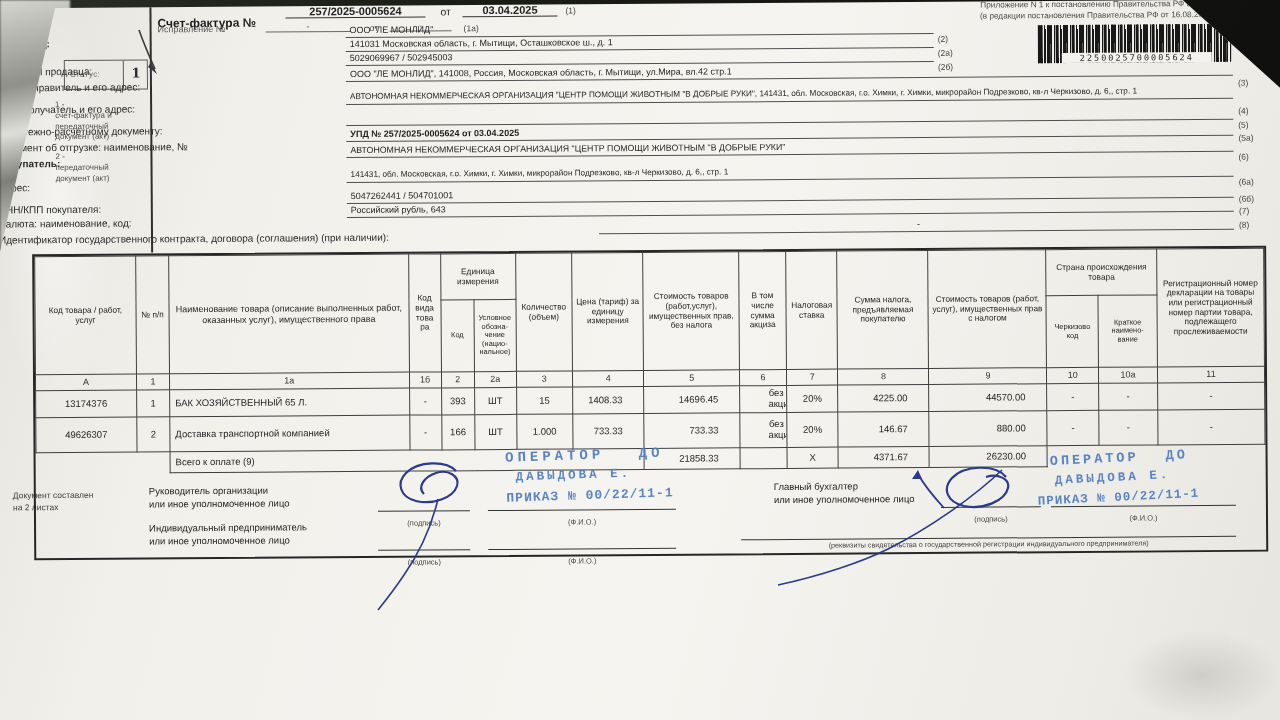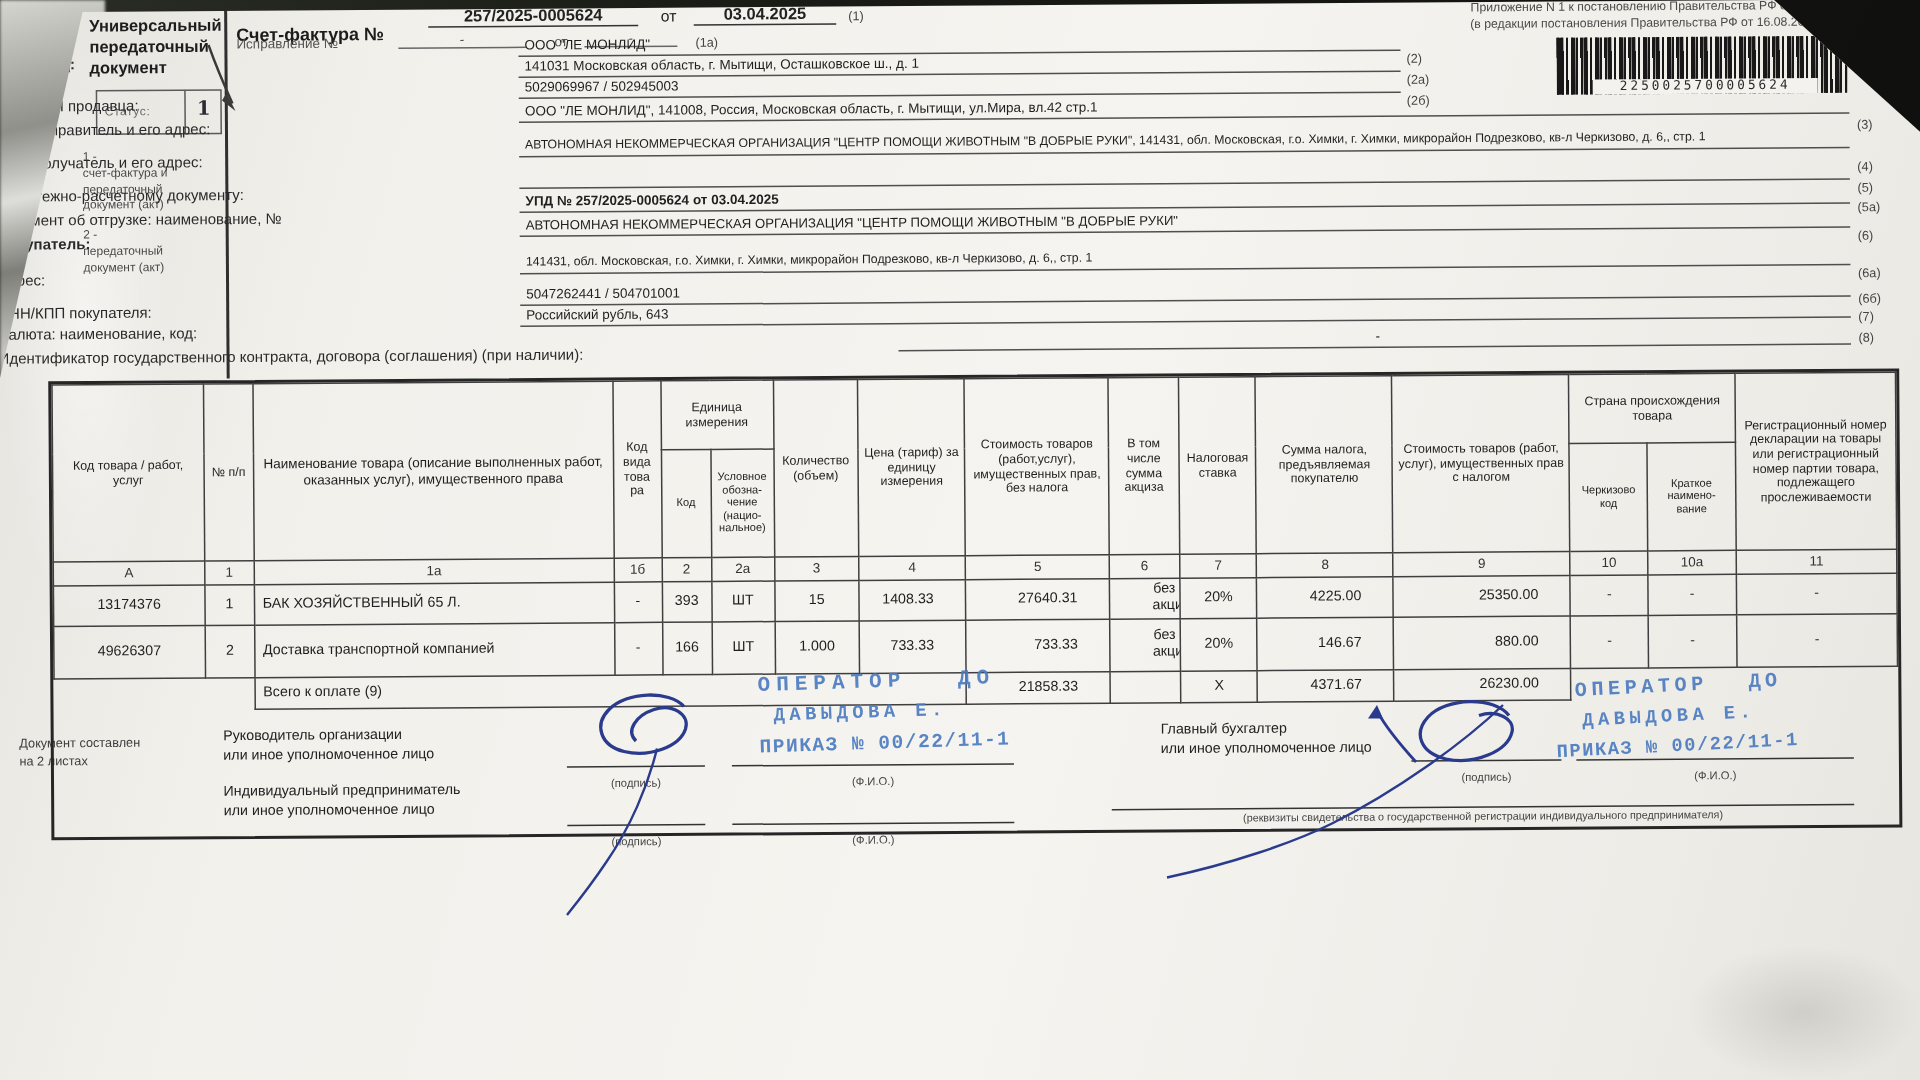--- a/index.html
+++ b/index.html
@@ -100,21 +100,20 @@
 <body>
 
 <div class="foil"></div>
 
 <div class="paper">
   <div class="shade1"></div>
   <div class="shade2"></div>
 
   <div class="content">
 
-    <div class="side-title">Универсальный передаточный документ</div>
     <div class="status-box">
       <span class="status-label">Статус:</span>
       <span class="status-div"></span>
       <span class="status-val">1</span>
     </div>
     <div class="legend">1 -
 счет-фактура и
 передаточный
 документ (акт)</div>
     <div class="legend2">2 -
@@ -251,25 +250,25 @@
           </tr>
           <tr class="data r1">
             <td>13174376</td>
             <td>1</td>
             <td class="lft">БАК ХОЗЯЙСТВЕННЫЙ 65 Л.</td>
             <td>-</td>
             <td>393</td>
             <td>ШТ</td>
             <td>15</td>
             <td class="rgt">1408.33</td>
-            <td class="rgt">27640.31</td>
+            <td class="rgt">14696.45</td>
             <td class="small">без акциза</td>
             <td>20%</td>
             <td class="rgt">4225.00</td>
-            <td class="rgt">25350.00</td>
+            <td class="rgt">44570.00</td>
             <td>-</td>
             <td>-</td>
             <td>-</td>
           </tr>
           <tr class="data r2">
             <td>49626307</td>
             <td>2</td>
             <td class="lft">Доставка транспортной компанией</td>
             <td>-</td>
             <td>166</td>

